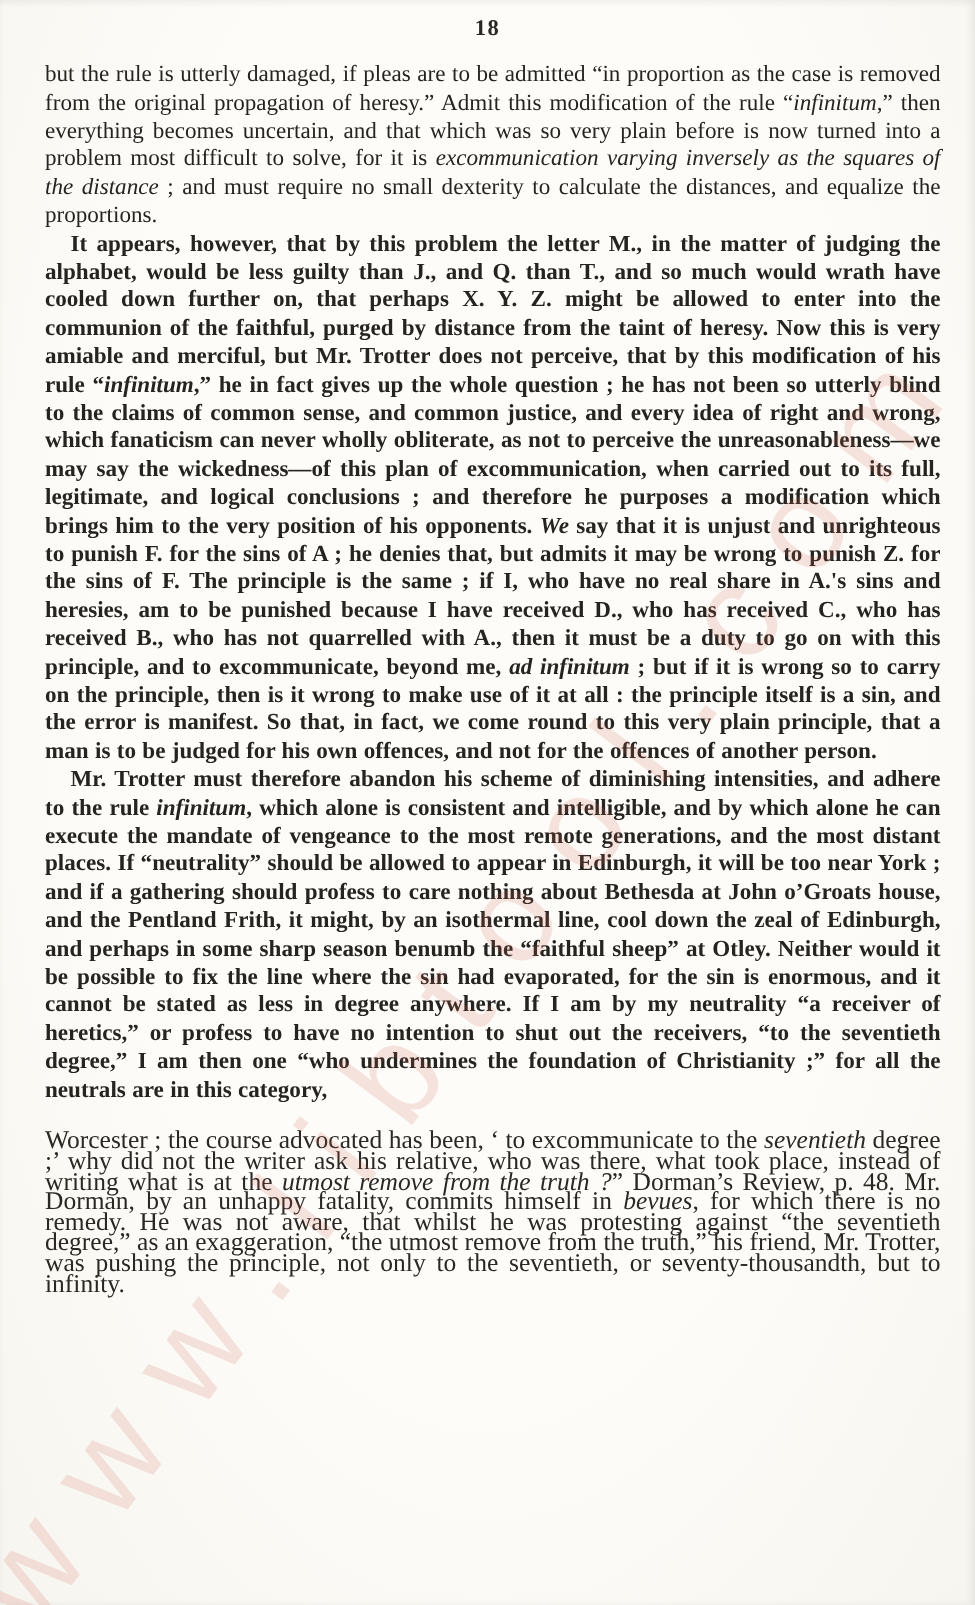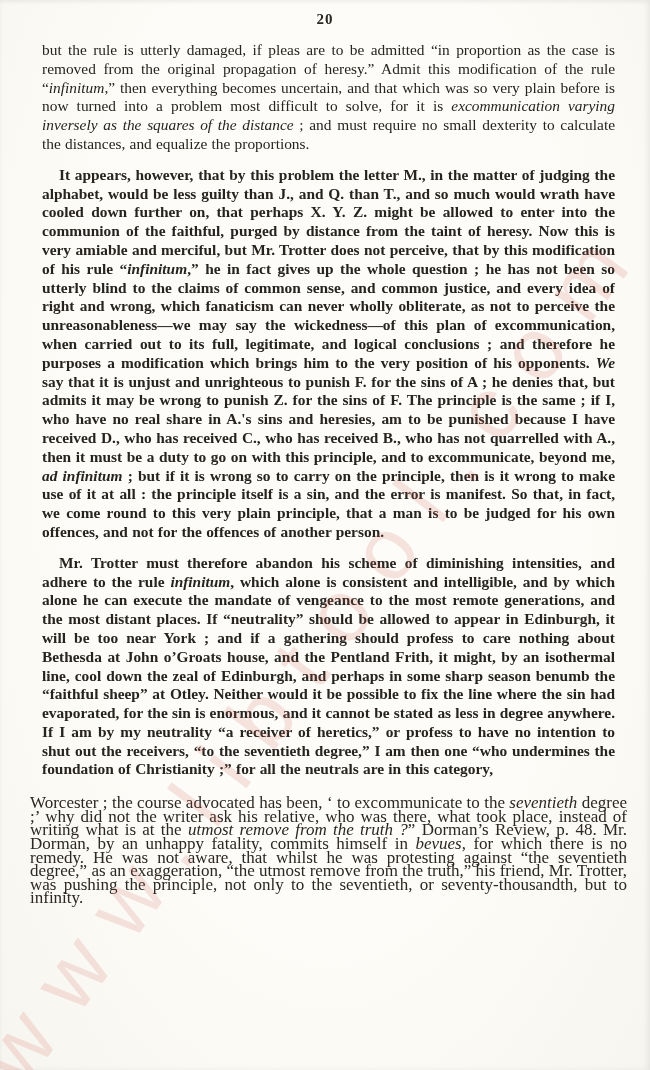--- a/index.html
+++ b/index.html
@@ -23,21 +23,21 @@
     letter-spacing: 1px;
     color: #2b2723;
   }
   .bodytext {
     margin: 13px 23px 0 30px;
     text-align: justify;
     font-size: 15.4px;
     line-height: 18.8px;
     word-spacing: 0.4px;
   }
-  .bodytext p { margin: 12px; padding: 0; }
+  .bodytext p { margin: 0; padding: 0; }
   .bodytext p.indent { text-indent: 17px; font-weight: bold; }
   .footnote {
     margin: 17px 23px 0 30px;
     text-align: justify;
     font-size: 17px;
     line-height: 13.6px;
     color: #2b2723;
   }
   .watermark {
     position: absolute;
@@ -52,20 +52,20 @@
     color: rgba(211, 93, 80, 0.16);
     pointer-events: none;
     user-select: none;
   }
 </style>
 </head>
 <body>
 
 <div class="scan">
   <div class="watermark">www.libtool.com</div>
-  <div class="pagenum">20</div>
+  <div class="pagenum">18</div>
   <div class="bodytext" id="paragraphs">
       <p><span>but the rule is utterly damaged, if pleas are to be admitted “in proportion as the case is removed from the original propagation of heresy.”  Admit this modification of the rule “</span><i>infinitum</i><span>,” then everything becomes uncertain, and that which was so very plain before is now turned into a problem most difficult to solve, for it is </span><i>excommunication varying inversely as the squares of the distance</i><span> ; and must require no small dexterity to calculate the distances, and equalize the proportions.</span></p>
       <p class="indent"><span>It appears, however, that by this problem the letter M., in the matter of judging the alphabet, would be less guilty than J., and Q. than T., and so much would wrath have cooled down further on, that perhaps X. Y. Z. might be allowed to enter into the communion of the faithful, purged by distance from the taint of heresy.  Now this is very amiable and merciful, but Mr. Trotter does not perceive, that by this modification of his rule “</span><i>infinitum</i><span>,” he in fact gives up the whole question ; he has not been so utterly blind to the claims of common sense, and common justice, and every idea of right and wrong, which fanaticism can never wholly obliterate, as not to perceive the unreasonableness—we may say the wickedness—of this plan of excommunication, when carried out to its full, legitimate, and logical conclusions ; and therefore he purposes a modification which brings him to the very position of his opponents.  </span><i>We</i><span> say that it is unjust and unrighteous to punish F. for the sins of A ; he denies that, but admits it may be wrong to punish Z. for the sins of F.  The principle is the same ; if I, who have no real share in A.'s sins and heresies, am to be punished because I have received D., who has received C., who has received B., who has not quarrelled with A., then it must be a duty to go on with this principle, and to excommunicate, beyond me, </span><i>ad infinitum</i><span> ; but if it is wrong so to carry on the principle, then is it wrong to make use of it at all : the principle itself is a sin, and the error is manifest.  So that, in fact, we come round to this very plain principle, that a man is to be judged for his own offences, and not for the offences of another person.</span></p>
       <p class="indent"><span>Mr. Trotter must therefore abandon his scheme of diminishing intensities, and adhere to the rule </span><i>infinitum</i><span>, which alone is consistent and intelligible, and by which alone he can execute the mandate of vengeance to the most remote generations, and the most distant places.  If “neutrality” should be allowed to appear in Edinburgh, it will be too near York ; and if a gathering should profess to care nothing about Bethesda at John o’Groats house, and the Pentland Frith, it might, by an isothermal line, cool down the zeal of Edinburgh, and perhaps in some sharp season benumb the “faithful sheep” at Otley.  Neither would it be possible to fix the line where the sin had evaporated, for the sin is enormous, and it cannot be stated as less in degree anywhere.  If I am by my neutrality “a receiver of heretics,” or profess to have no intention to shut out the receivers, “to the seventieth degree,” I am then one “who undermines the foundation of Christianity ;” for all the neutrals are in this category,</span></p>
     </div>
   <div class="footnote" id="footnote"><span>Worcester ; the course advocated has been, ‘ to excommunicate to the </span><i>seventieth</i><span> degree ;’ why did not the writer ask his relative, who was there, what took place, instead of writing what is at the </span><i>utmost remove from the truth ?</i><span>”  Dorman’s Review, p. 48.  Mr. Dorman, by an unhappy fatality, commits himself in </span><i>bevues</i><span>, for which there is no remedy.  He was not aware, that whilst he was protesting against “the seventieth degree,” as an exaggeration, “the utmost remove from the truth,” his friend, Mr. Trotter, was pushing the principle, not only to the seventieth, or seventy-thousandth, but to infinity.</span></div>
 </div>
 
 </body></html>

